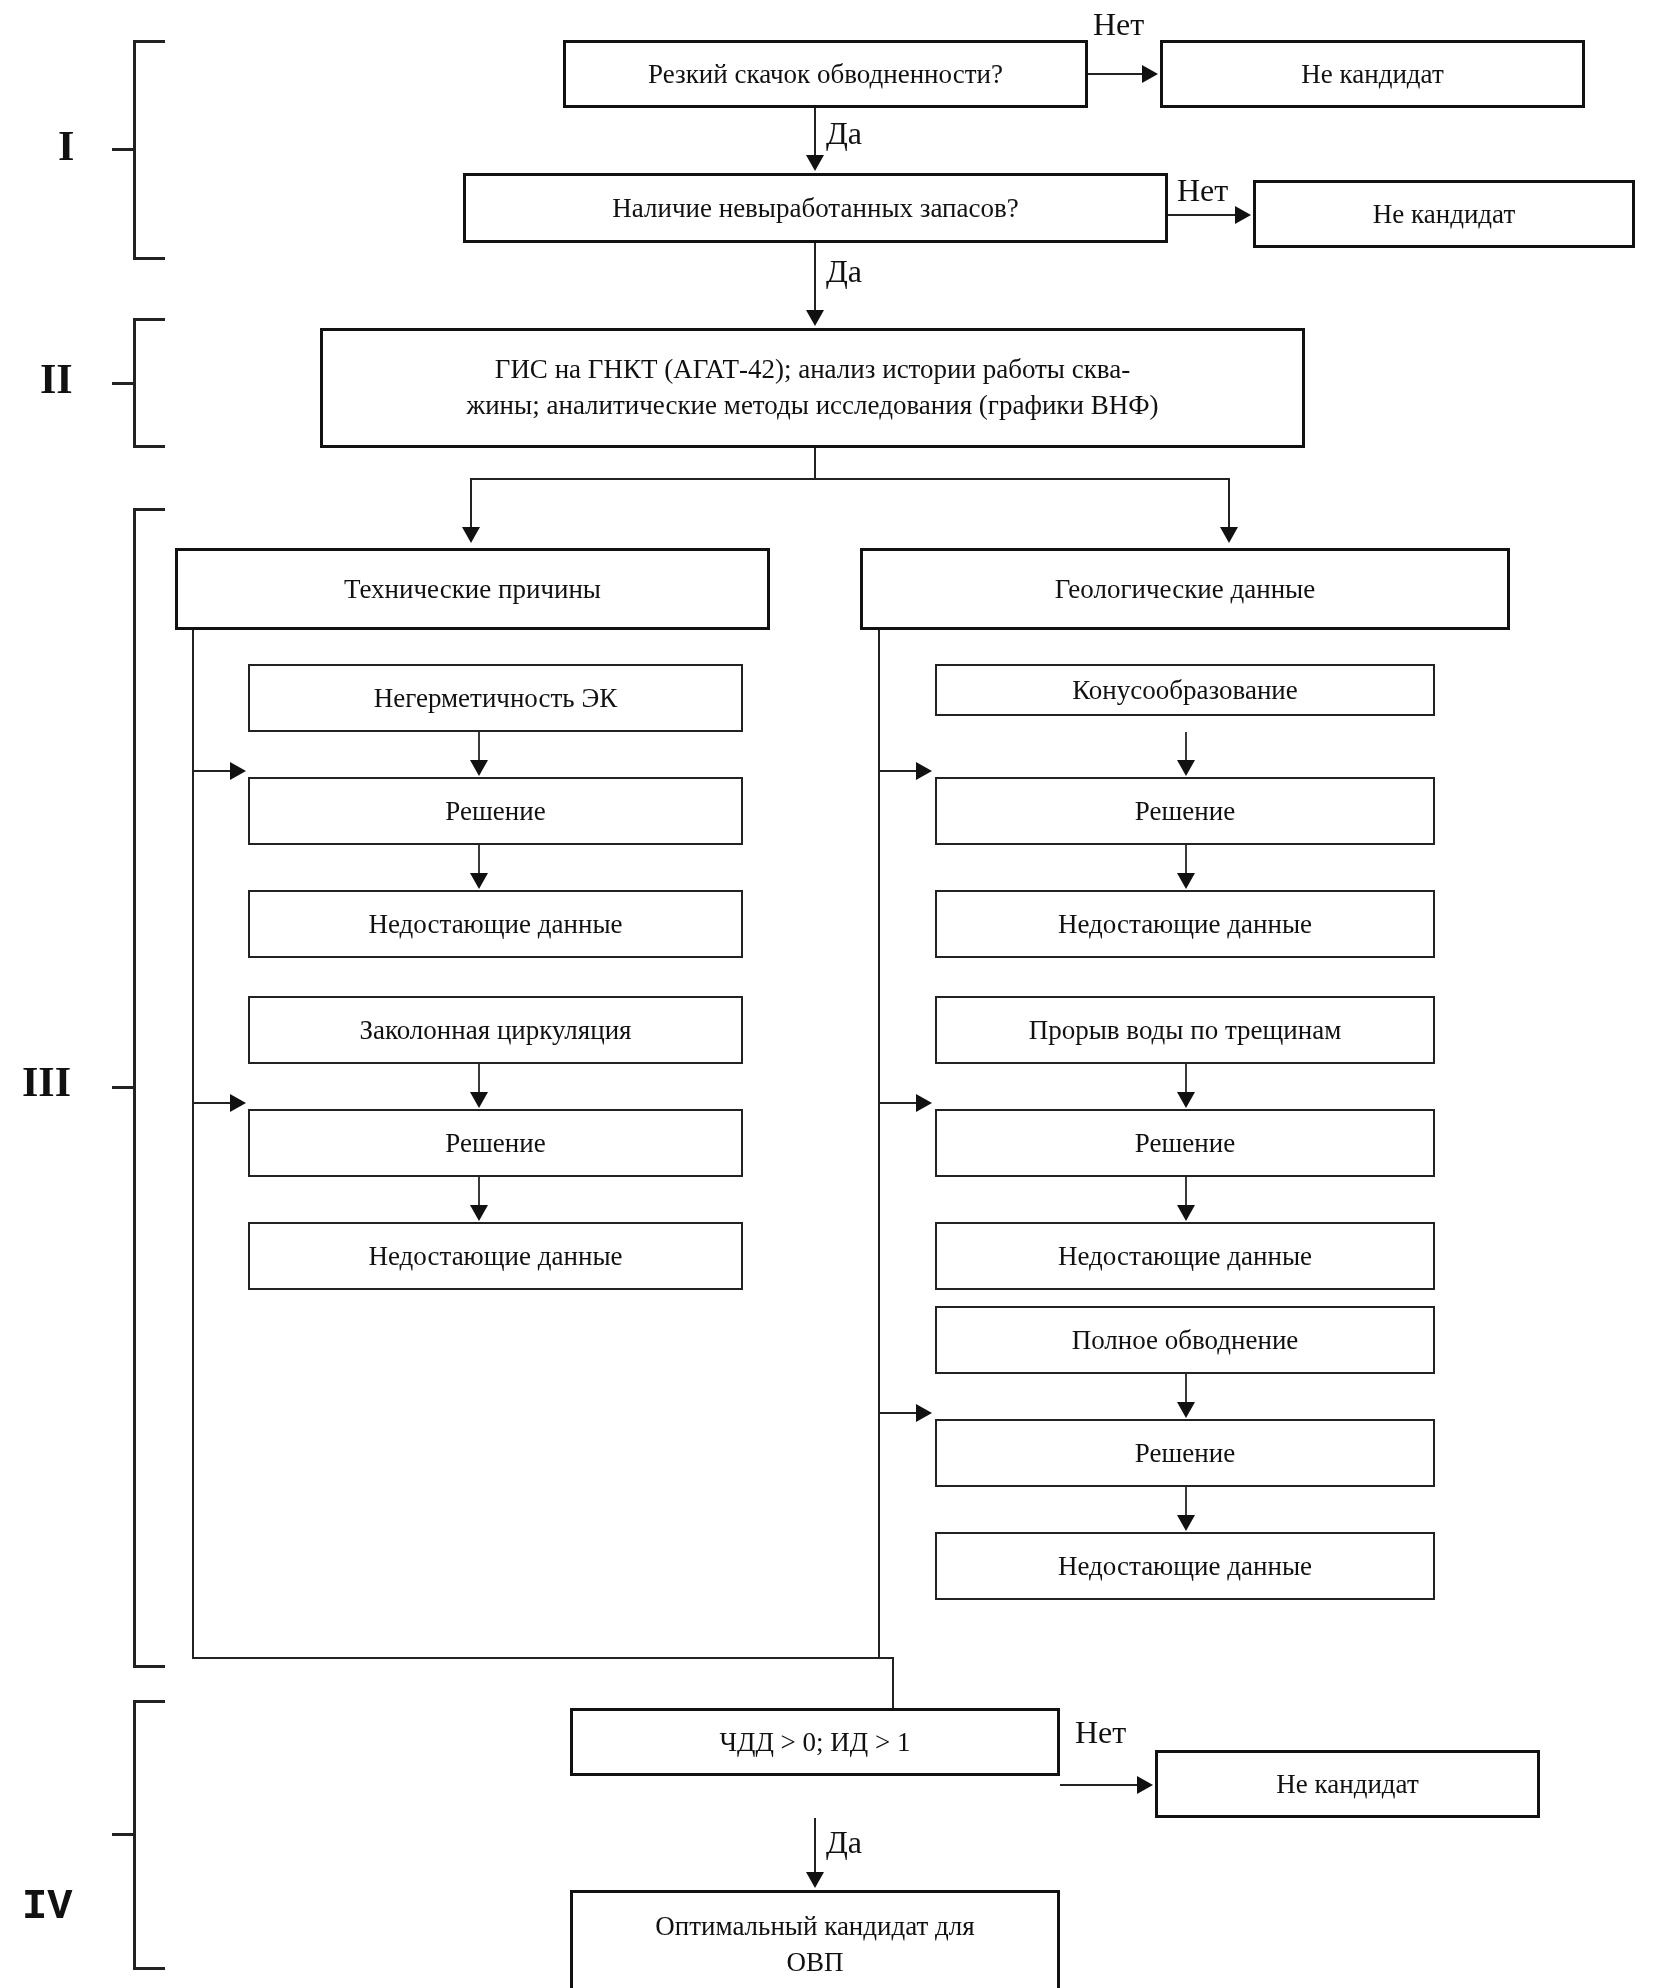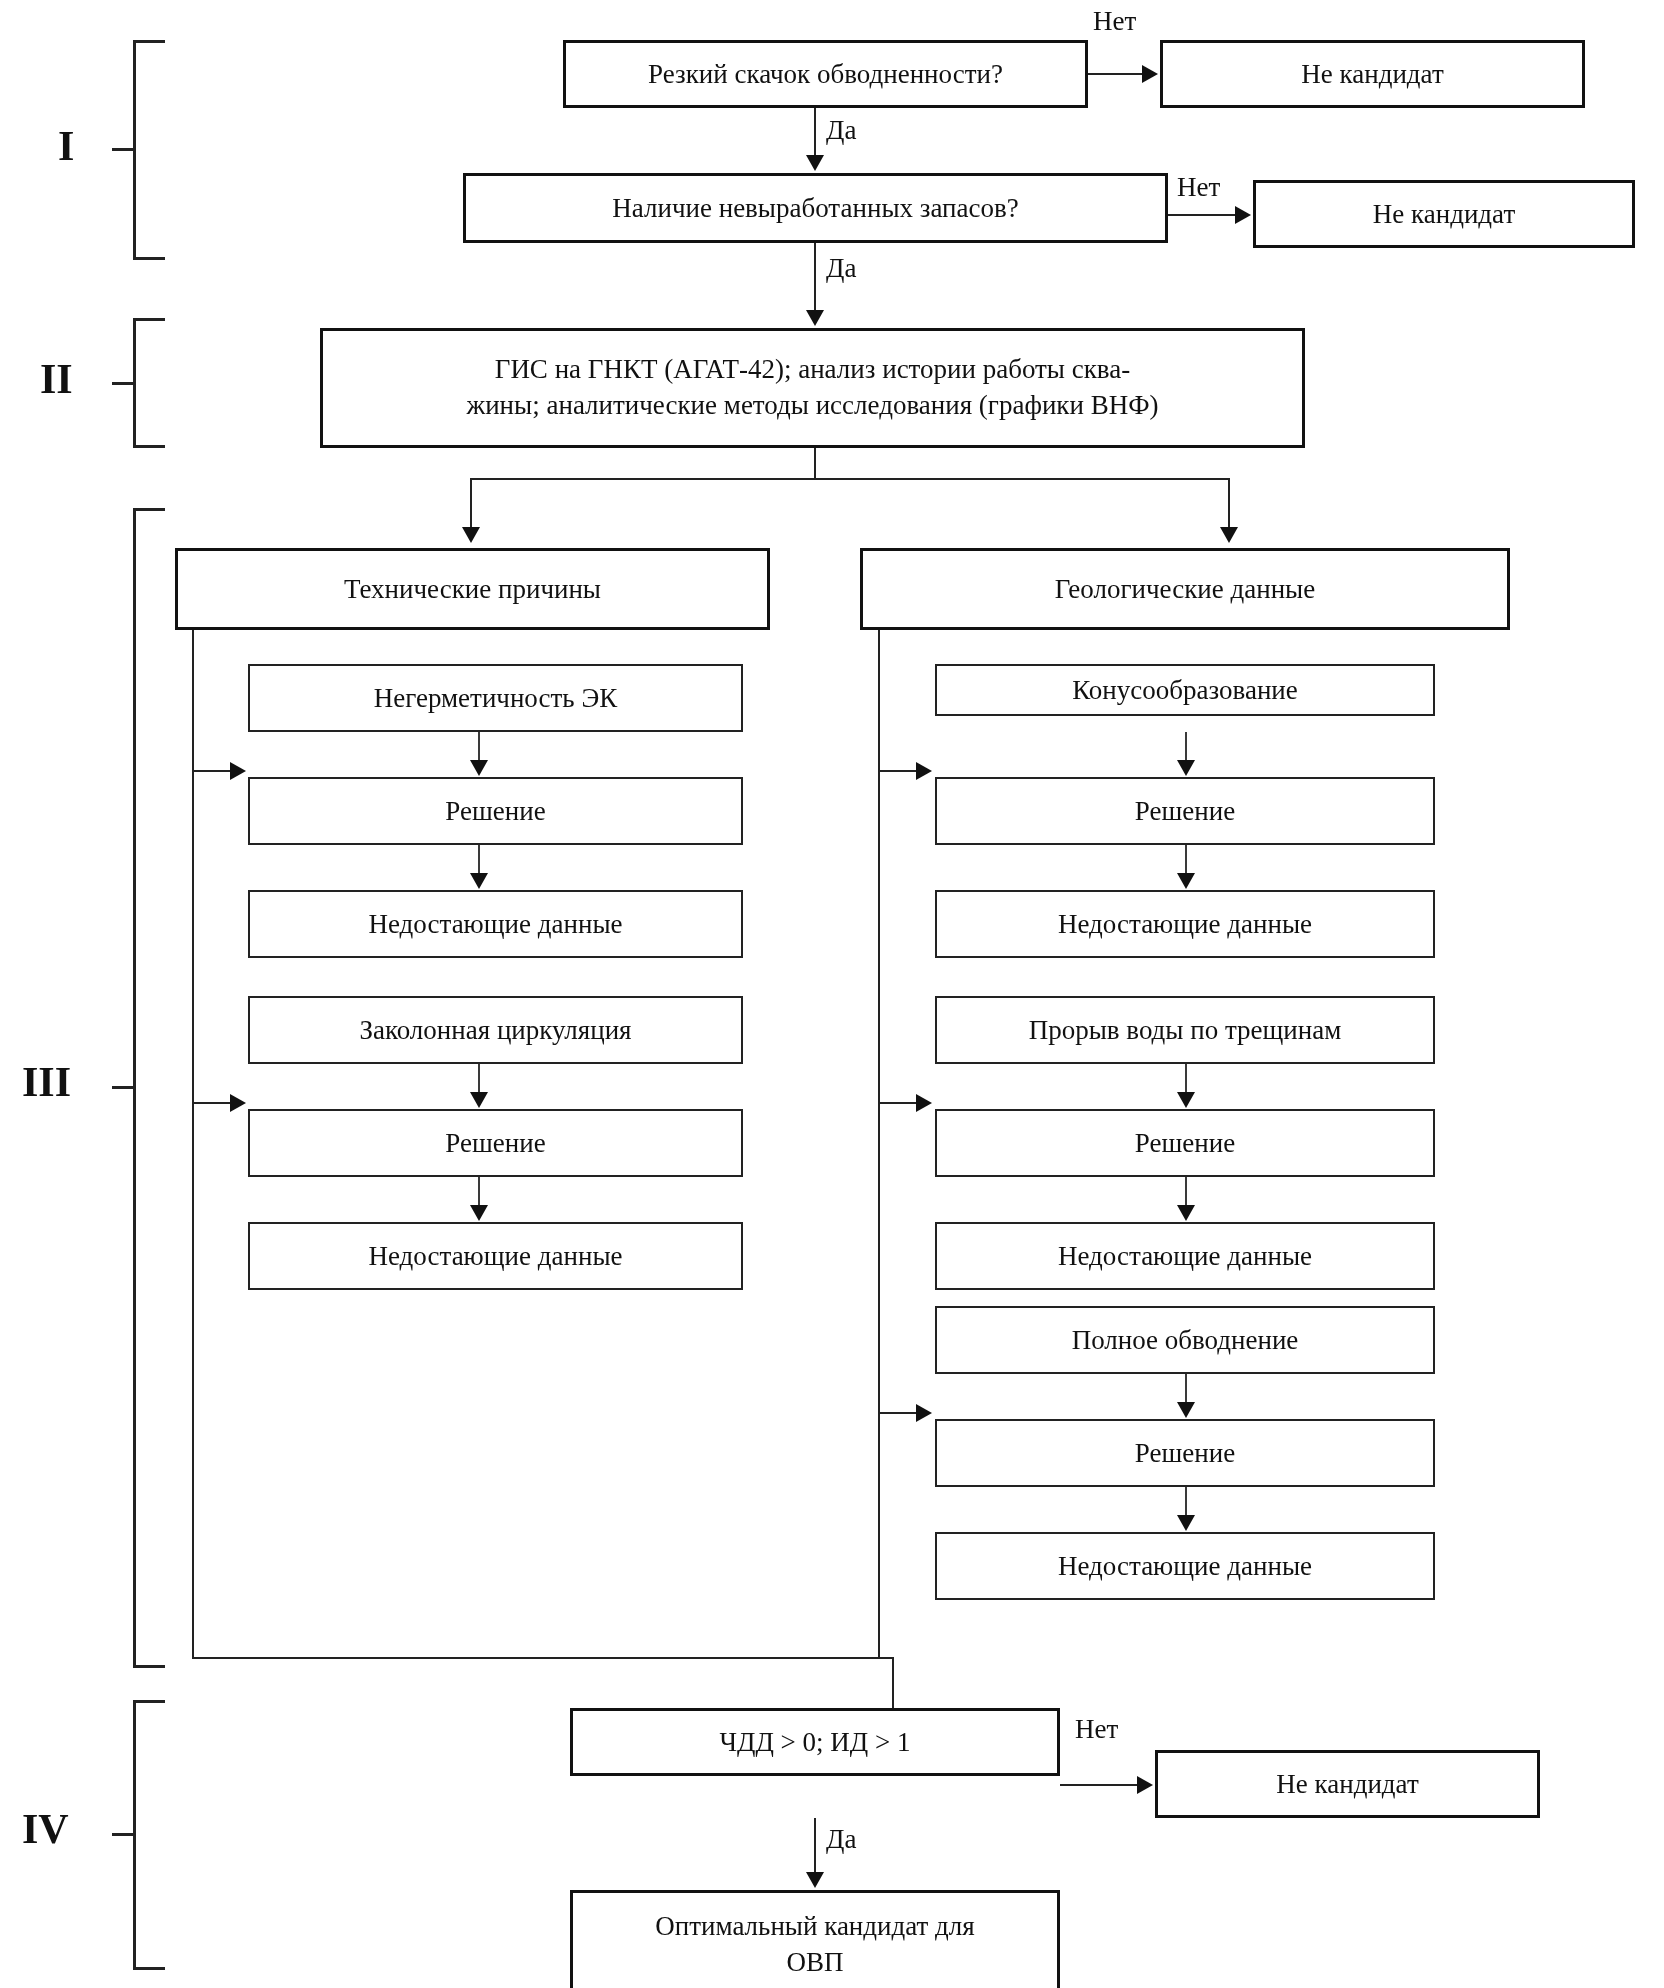--- a/index.html
+++ b/index.html
@@ -67,21 +67,21 @@
     position: absolute;
     width: 0; height: 0;
     border-top: 9px solid transparent;
     border-bottom: 9px solid transparent;
     border-left: 16px solid #111111;
   }
 
   
   .edge-label {
     position: absolute;
-    font-size: 27px;
+    font-size: 32px;
     color: #111111;
     white-space: nowrap;
   }
 
   
   .bracket {
     position: absolute;
     box-sizing: border-box;
     border-left: 3px solid #222222;
     border-top: 3px solid #222222;
@@ -114,21 +114,21 @@
   <div class="bracket" style="left:133px; top:318px; height:130px;"></div>
   <div class="bracket-tick" style="left:112px; top:382px;"></div>
   <div class="stage-label" style="left:40px; top:355px;">II</div>
 
   <div class="bracket" style="left:133px; top:508px; height:1160px;"></div>
   <div class="bracket-tick" style="left:112px; top:1086px;"></div>
   <div class="stage-label" style="left:22px; top:1058px;">III</div>
 
   <div class="bracket" style="left:133px; top:1700px; height:270px;"></div>
   <div class="bracket-tick" style="left:112px; top:1833px;"></div>
-  <div class="stage-label" style="left:22px; top:1805px;">IV</div>
+  <div class="stage-label" style="left:22px; top:1883px;font-family:Liberation Mono, monospace;">IV</div>
 
   <div class="box heavy" style="left:563px; top:40px; width:525px; height:68px;">Резкий скачок обводненности?</div>
 
   <div class="box heavy" style="left:1160px; top:40px; width:425px; height:68px;">Не кандидат</div>
 
   <div class="hline" style="left:1088px; top:73px; width:55px;"></div>
   <div class="arrow-right" style="left:1142px; top:65px;"></div>
   <div class="edge-label" style="left:1093px; top:6px;">Нет</div>
 
   <div class="vline" style="left:814px; top:108px; height:55px;"></div>

